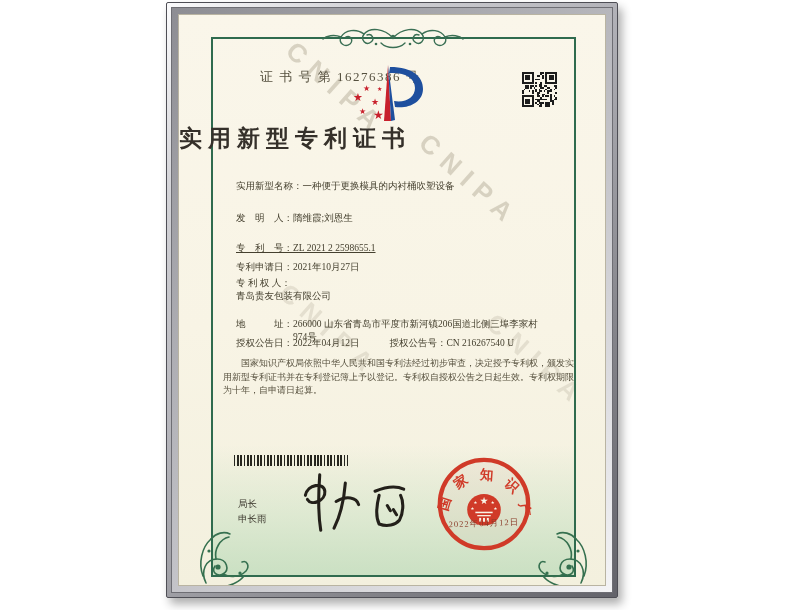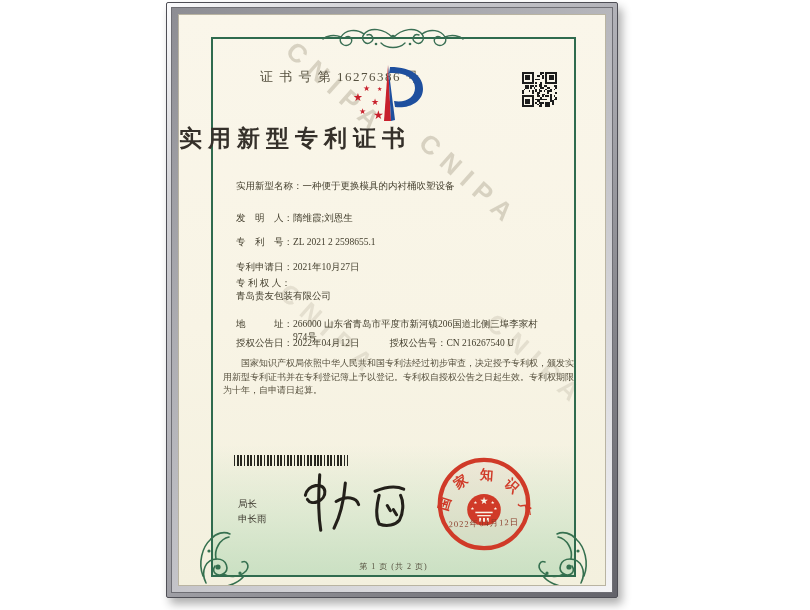--- a/index.html
+++ b/index.html
@@ -260,21 +260,21 @@
         <div class="title">实用新型专利证书</div>
 
         <div class="row" style="top:165px;font-family:Liberation Serif, serif;">
           <span class="lbl">实用新型名称：</span>
           <span class="val">一种便于更换模具的内衬桶吹塑设备</span>
         </div>
         <div class="row" style="top:197px;">
           <span class="lbl">发　明　人：</span>
           <span class="val">隋维霞;刘恩生</span>
         </div>
-        <div class="row" style="top:221px;">
+        <div class="row" style="top:227px;text-decoration:underline;">
           <span class="lbl">专　利　号：</span>
           <span class="val">ZL 2021 2 2598655.1</span>
         </div>
         <div class="row" style="top:246px;">
           <span class="lbl">专利申请日：</span>
           <span class="val">2021年10月27日</span>
         </div>
         <div class="row" style="top:262px;flex-direction:column;">
           <span class="lbl">专 利 权 人：</span>
           <span class="val">青岛贵友包装有限公司</span>
@@ -331,18 +331,17 @@
             <text x="62" y="56" font-size="4.5" text-anchor="middle" fill="#f9f5e8" font-family="'DejaVu Sans',sans-serif">★</text>
             <rect x="41" y="58" width="18" height="1.6" fill="#f9f5e8"></rect>
             <rect x="43" y="61.5" width="14" height="1.3" fill="#f9f5e8"></rect>
             <rect x="45" y="64.5" width="2" height="4" fill="#f9f5e8"></rect>
             <rect x="49" y="64.5" width="2" height="4" fill="#f9f5e8"></rect>
             <rect x="53" y="64.5" width="2" height="4" fill="#f9f5e8"></rect>
           </g>
         </svg>
         <div class="seal-date">2022年04月12日</div>
 
-        <div class="footer">第 1 页 (共 2 页)</div>
 
       </div>
     </div>
   </div>
 </div>
 
 </body></html>

